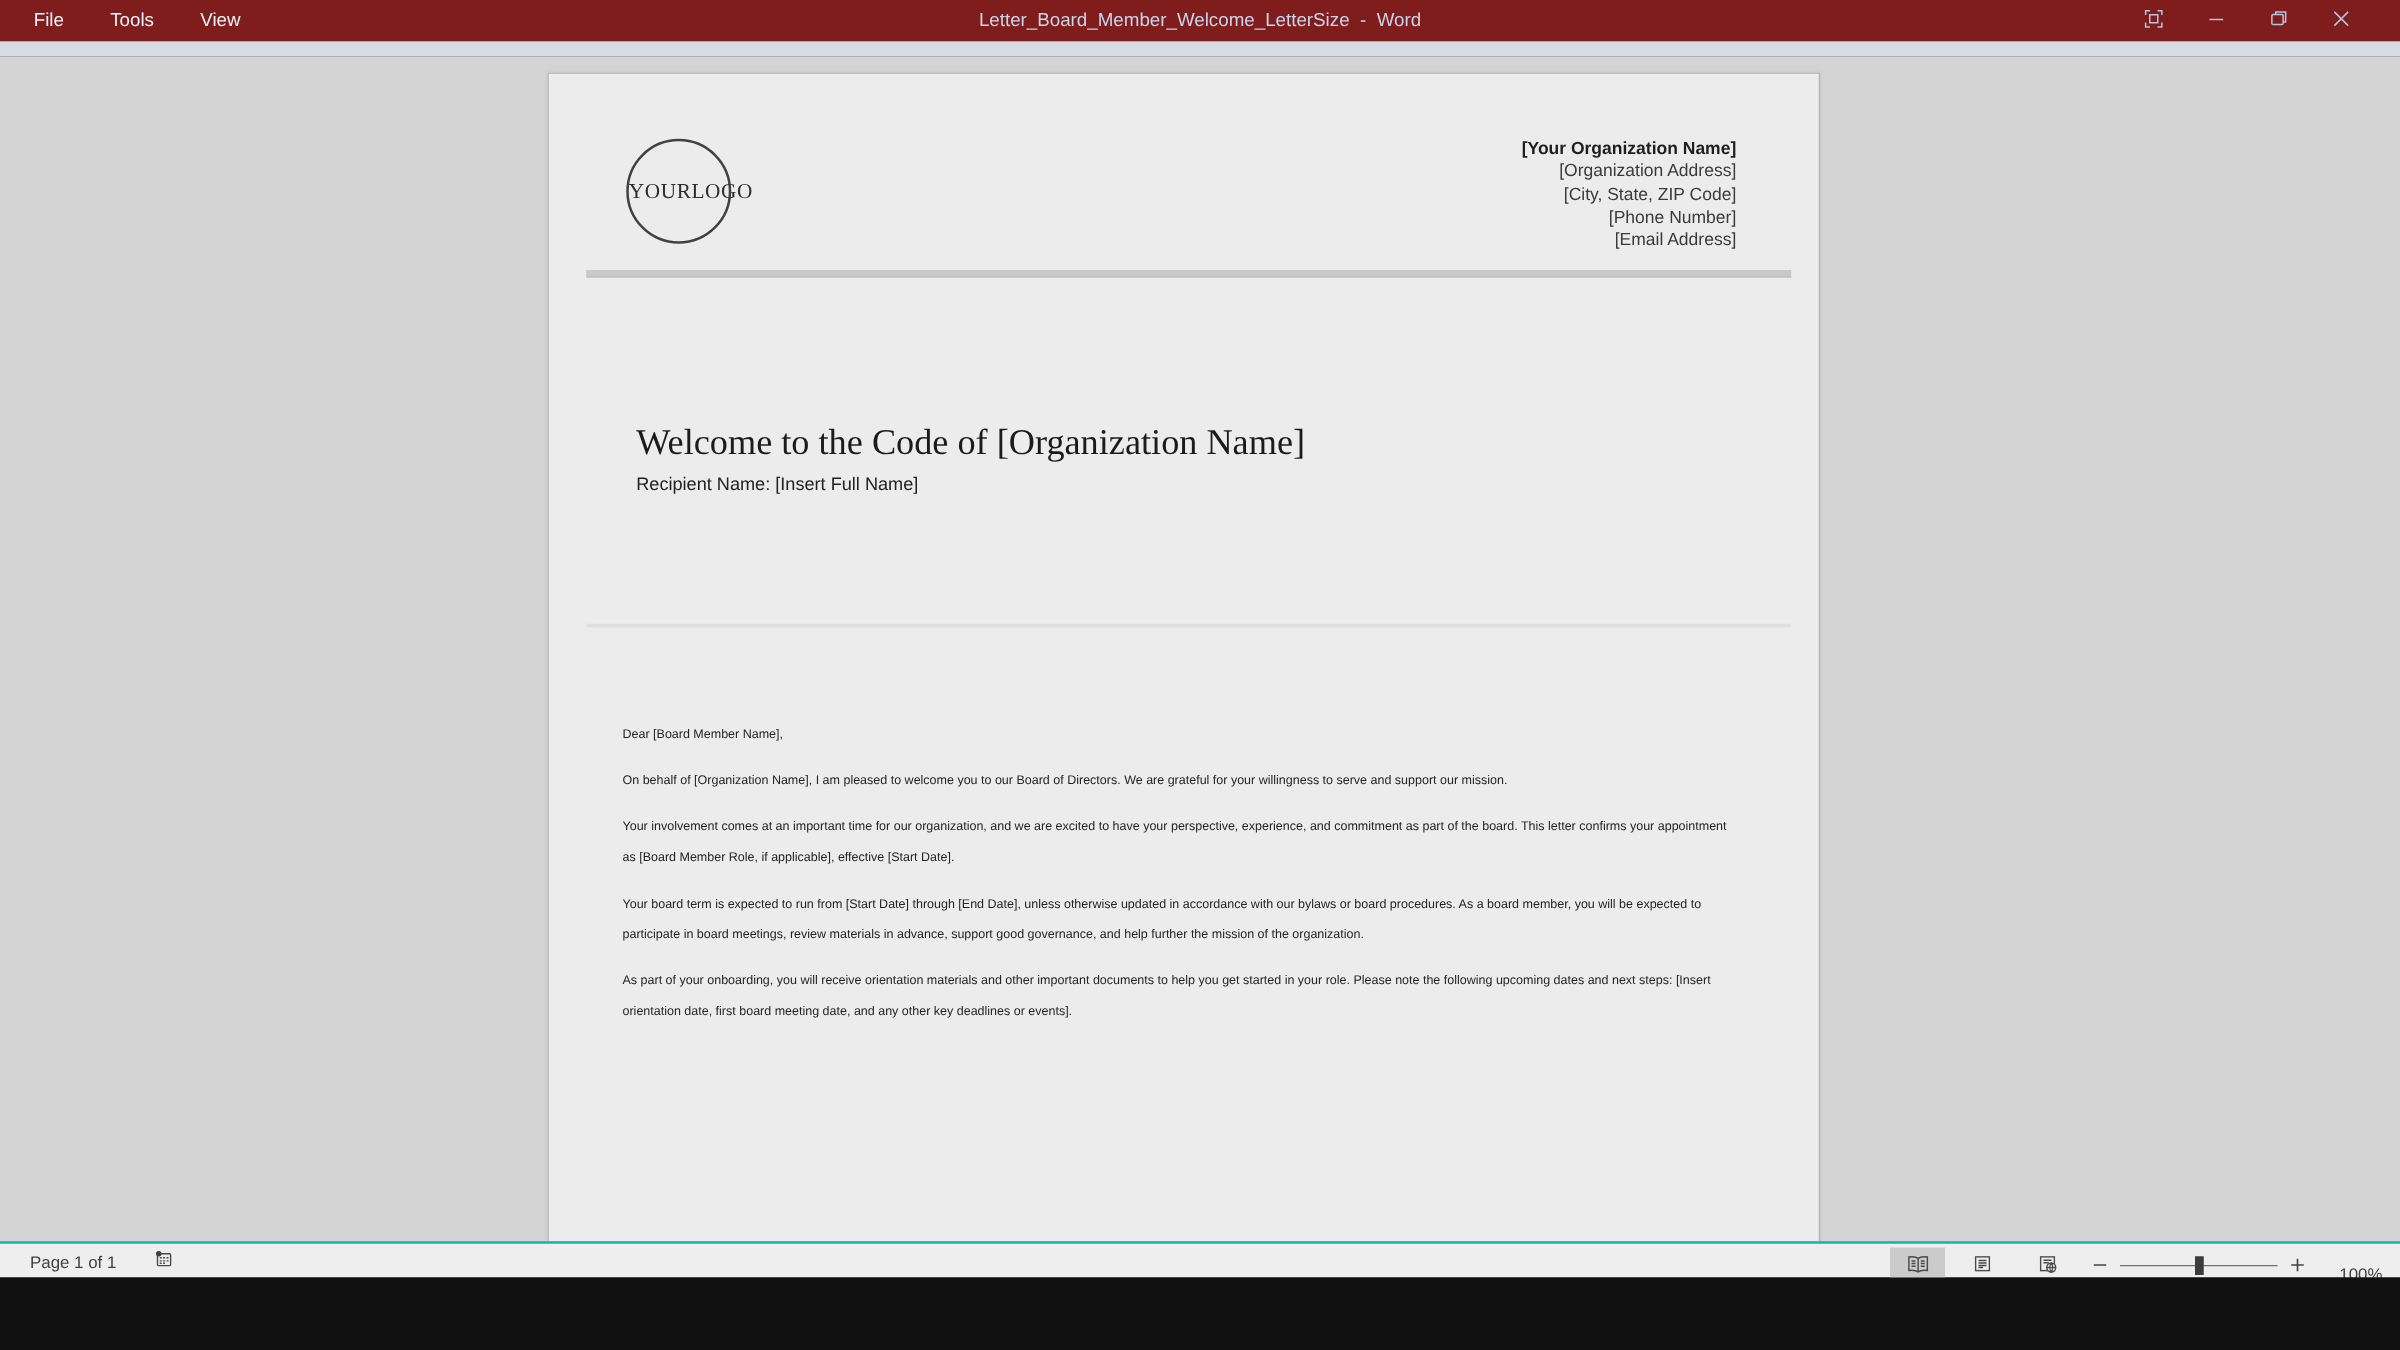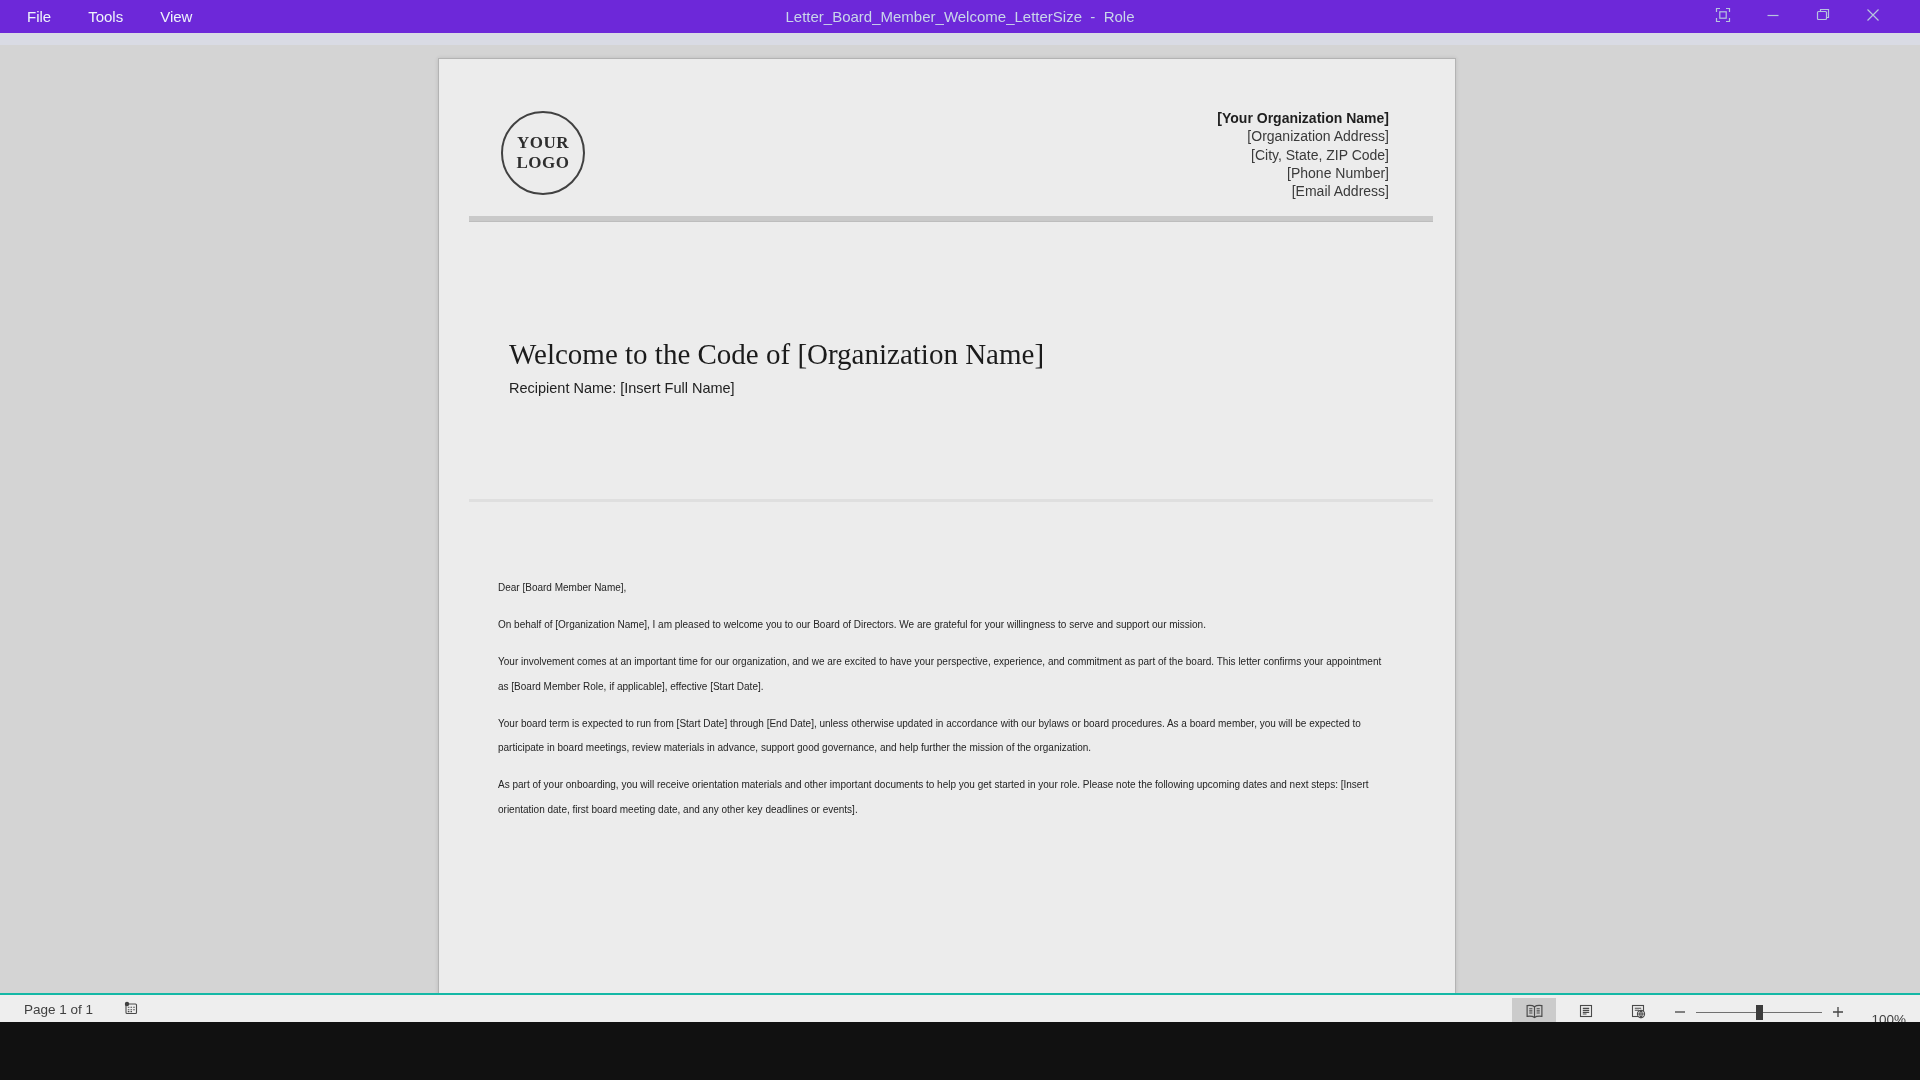--- a/index.html
+++ b/index.html
@@ -1,39 +1,39 @@
 <!DOCTYPE html>
 <html><head>
 <meta charset="utf-8">
 <style>
   html,body{margin:0;padding:0;width:1920px;height:1080px;overflow:hidden;
     font-family:"Liberation Sans",sans-serif;background:#111111;}
   *{box-sizing:border-box;}
 
   
   .titlebar{position:absolute;left:0;top:0;width:1920px;height:33px;
-    background:#6d28d9;display:flex;align-items:center;}
+    background:#7f1d1d;display:flex;align-items:center;}
   .menu{position:absolute;left:27px;top:0;height:33px;display:flex;align-items:center;gap:37px;}
   .menu-item{color:#eef3fb;font-size:15px;cursor:default;}
   .win-title{position:absolute;left:0;right:0;top:0;height:33px;display:flex;
     align-items:center;justify-content:center;color:#c9d5ea;font-size:15px;white-space:pre;pointer-events:none;}
   .win-controls{position:absolute;right:22px;top:0;height:33px;display:flex;align-items:center;}
   .win-btn{width:50px;height:33px;display:flex;align-items:center;justify-content:center;background:transparent;border:none;padding:0;}
   .win-btn svg{stroke:#b7c4de;fill:none;stroke-width:1.2;}
 
   .accent-strip{position:absolute;left:0;top:33px;width:1920px;height:12px;background:#d9dbe4;}
 
   
   .canvas{position:absolute;left:0;top:45px;width:1920px;height:948px;background:#d4d4d4;overflow:hidden;}
   .page{position:absolute;left:438px;top:13px;width:1018px;height:945px;background:#ececec;
     border:1px solid #b3b3b3;box-shadow:0 0 4px rgba(0,0,0,0.12);}
 
   .logo{position:absolute;left:62px;top:52px;width:84px;height:84px;border:2px solid #414141;
-    border-radius:50%;display:flex;flex-direction:column;align-items:center;justify-content:center;
-    font-family:"Liberation Serif",serif;color:#2e2e2e;font-size:17px;line-height:20px;letter-spacing:0.5px;font-weight:bold;}
+    border-radius:50%;display:flex;flex-direction:row;align-items:center;justify-content:flex-start;
+    font-family:"Liberation Serif",serif;color:#2e2e2e;font-size:17px;line-height:20px;letter-spacing:0.5px;}
 
   .letterhead{position:absolute;right:66px;top:50px;text-align:right;color:#3a3a3a;
     font-size:14px;line-height:18.3px;}
   .letterhead .org{font-weight:bold;color:#1f1f1f;}
 
   .rule1{position:absolute;left:30px;right:22px;top:157px;height:6px;background:#c9c9c9;border-bottom:1px solid #bdbdbd;}
   .rule2{position:absolute;left:30px;right:22px;top:440px;height:3px;background:#dfdfdf;}
 
   .title-block{position:absolute;left:70px;right:60px;top:276px;}
   .doc-title{margin:0;font-family:"Liberation Serif",serif;font-weight:400;
@@ -65,21 +65,21 @@
 </style>
 </head>
 <body>
 
 <div class="titlebar">
   <div class="menu">
     <span class="menu-item">File</span>
     <span class="menu-item">Tools</span>
     <span class="menu-item">View</span>
   </div>
-  <div class="win-title">Letter_Board_Member_Welcome_LetterSize  -  Role</div>
+  <div class="win-title">Letter_Board_Member_Welcome_LetterSize  -  Word</div>
   <div class="win-controls">
     <button class="win-btn">
       <span>
         <svg width="16" height="16" viewBox="0 0 16 16">
           <path d="M1.5,5 V1.5 H5 M11,1.5 H14.5 V5 M14.5,11 V14.5 H11 M5,14.5 H1.5 V11"></path>
           <rect x="4.8" y="4.8" width="6.4" height="6.4"></rect>
         </svg>
       </span>
     </button>
     <button class="win-btn">

